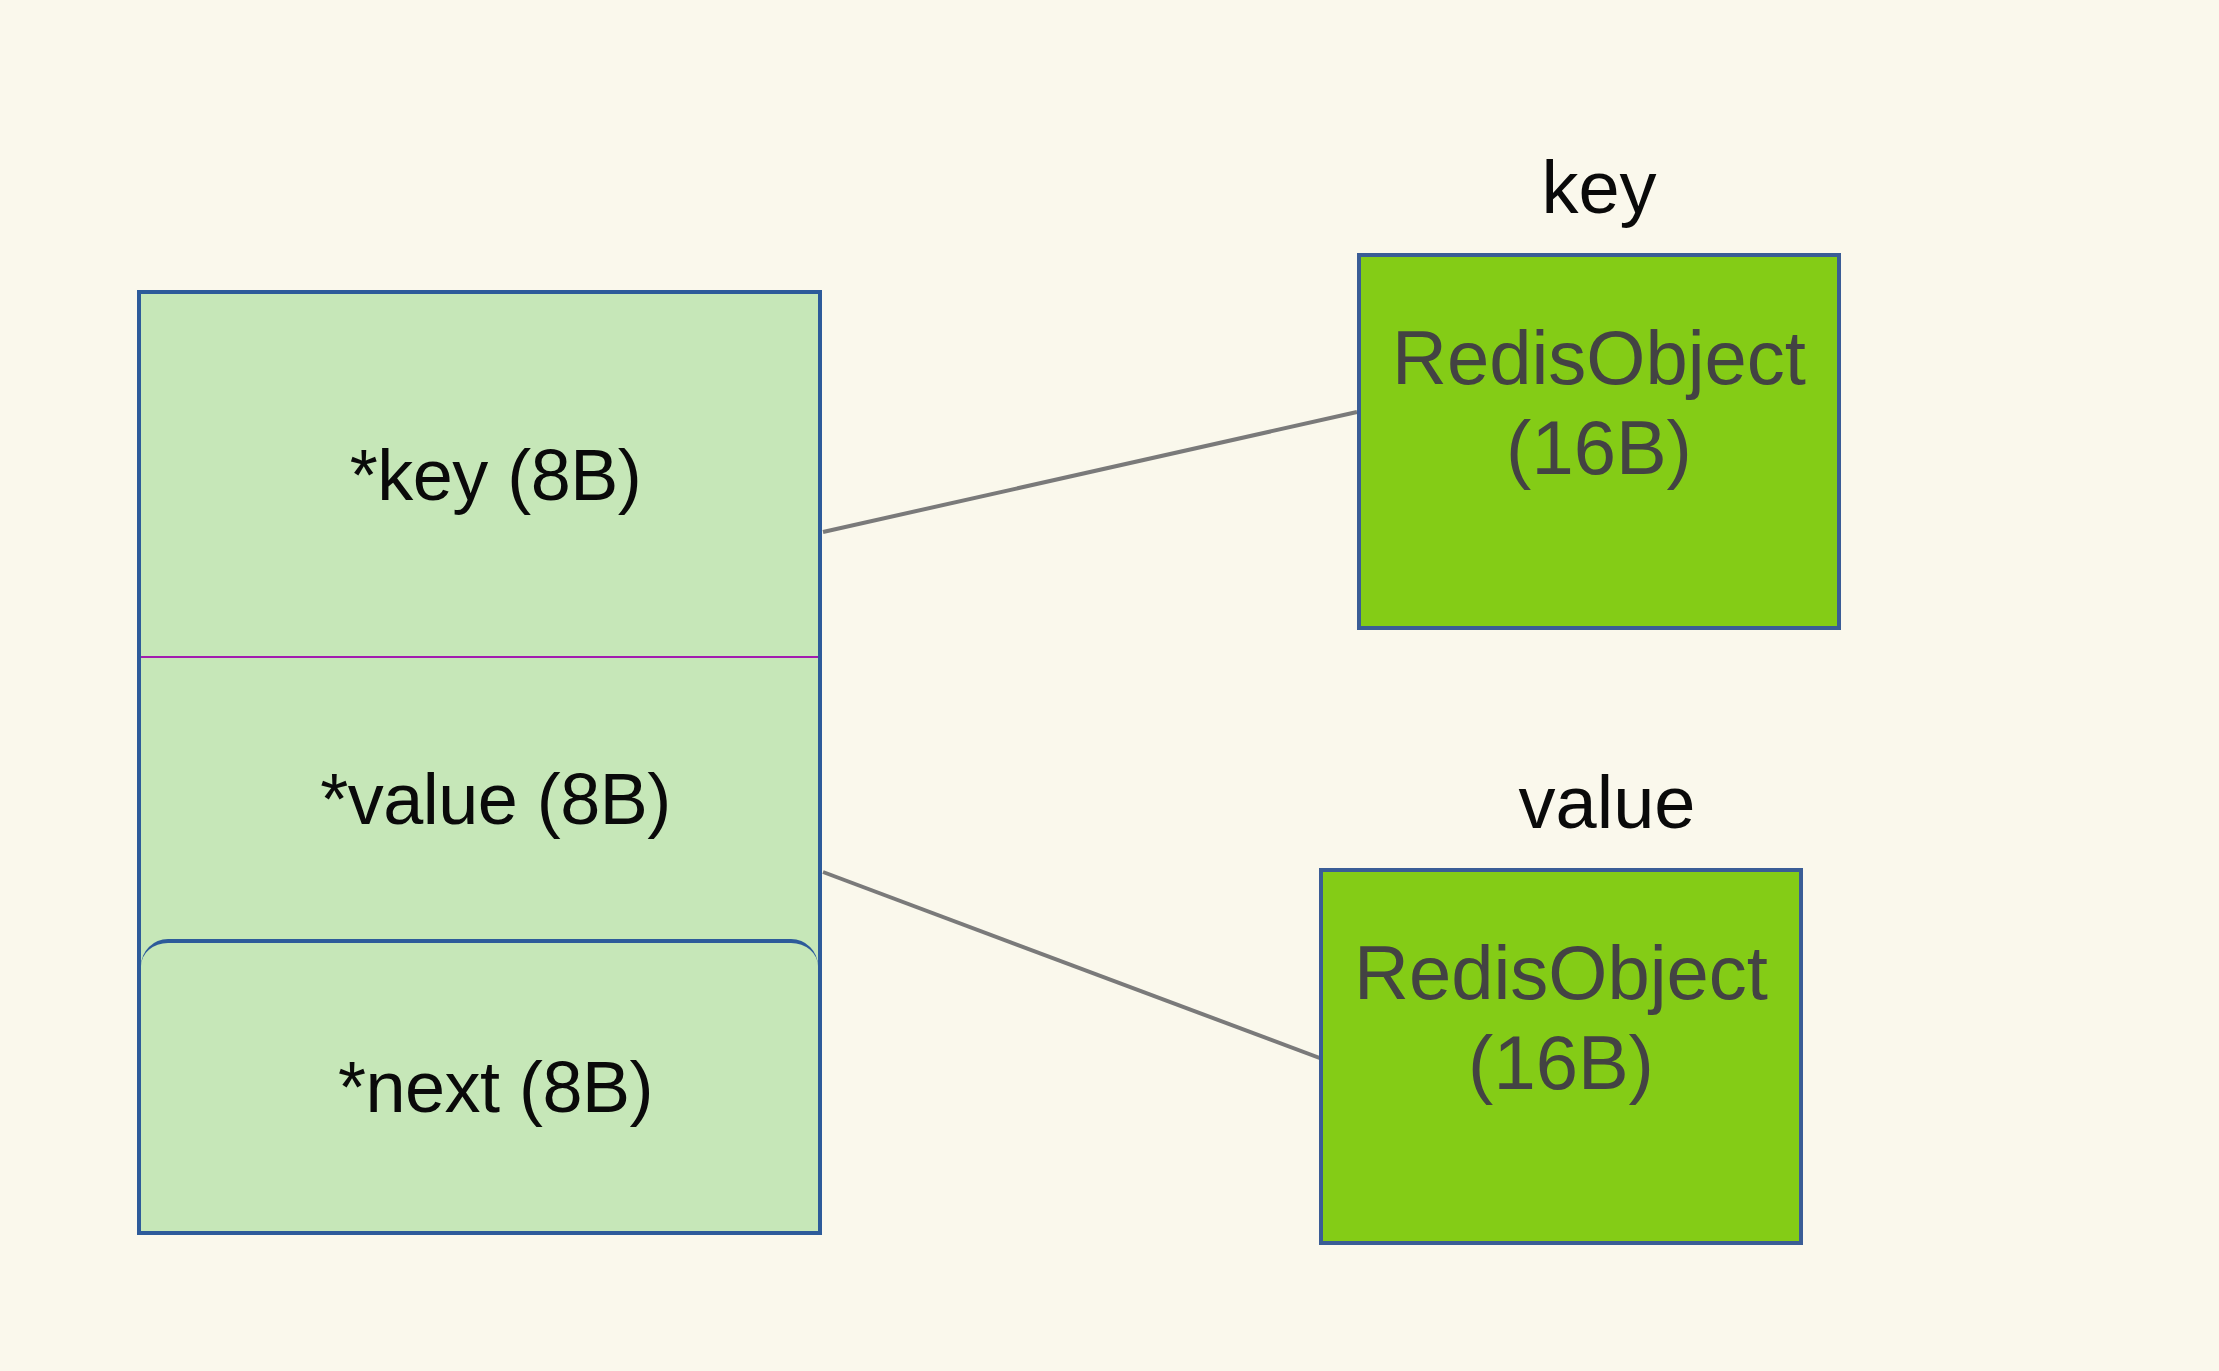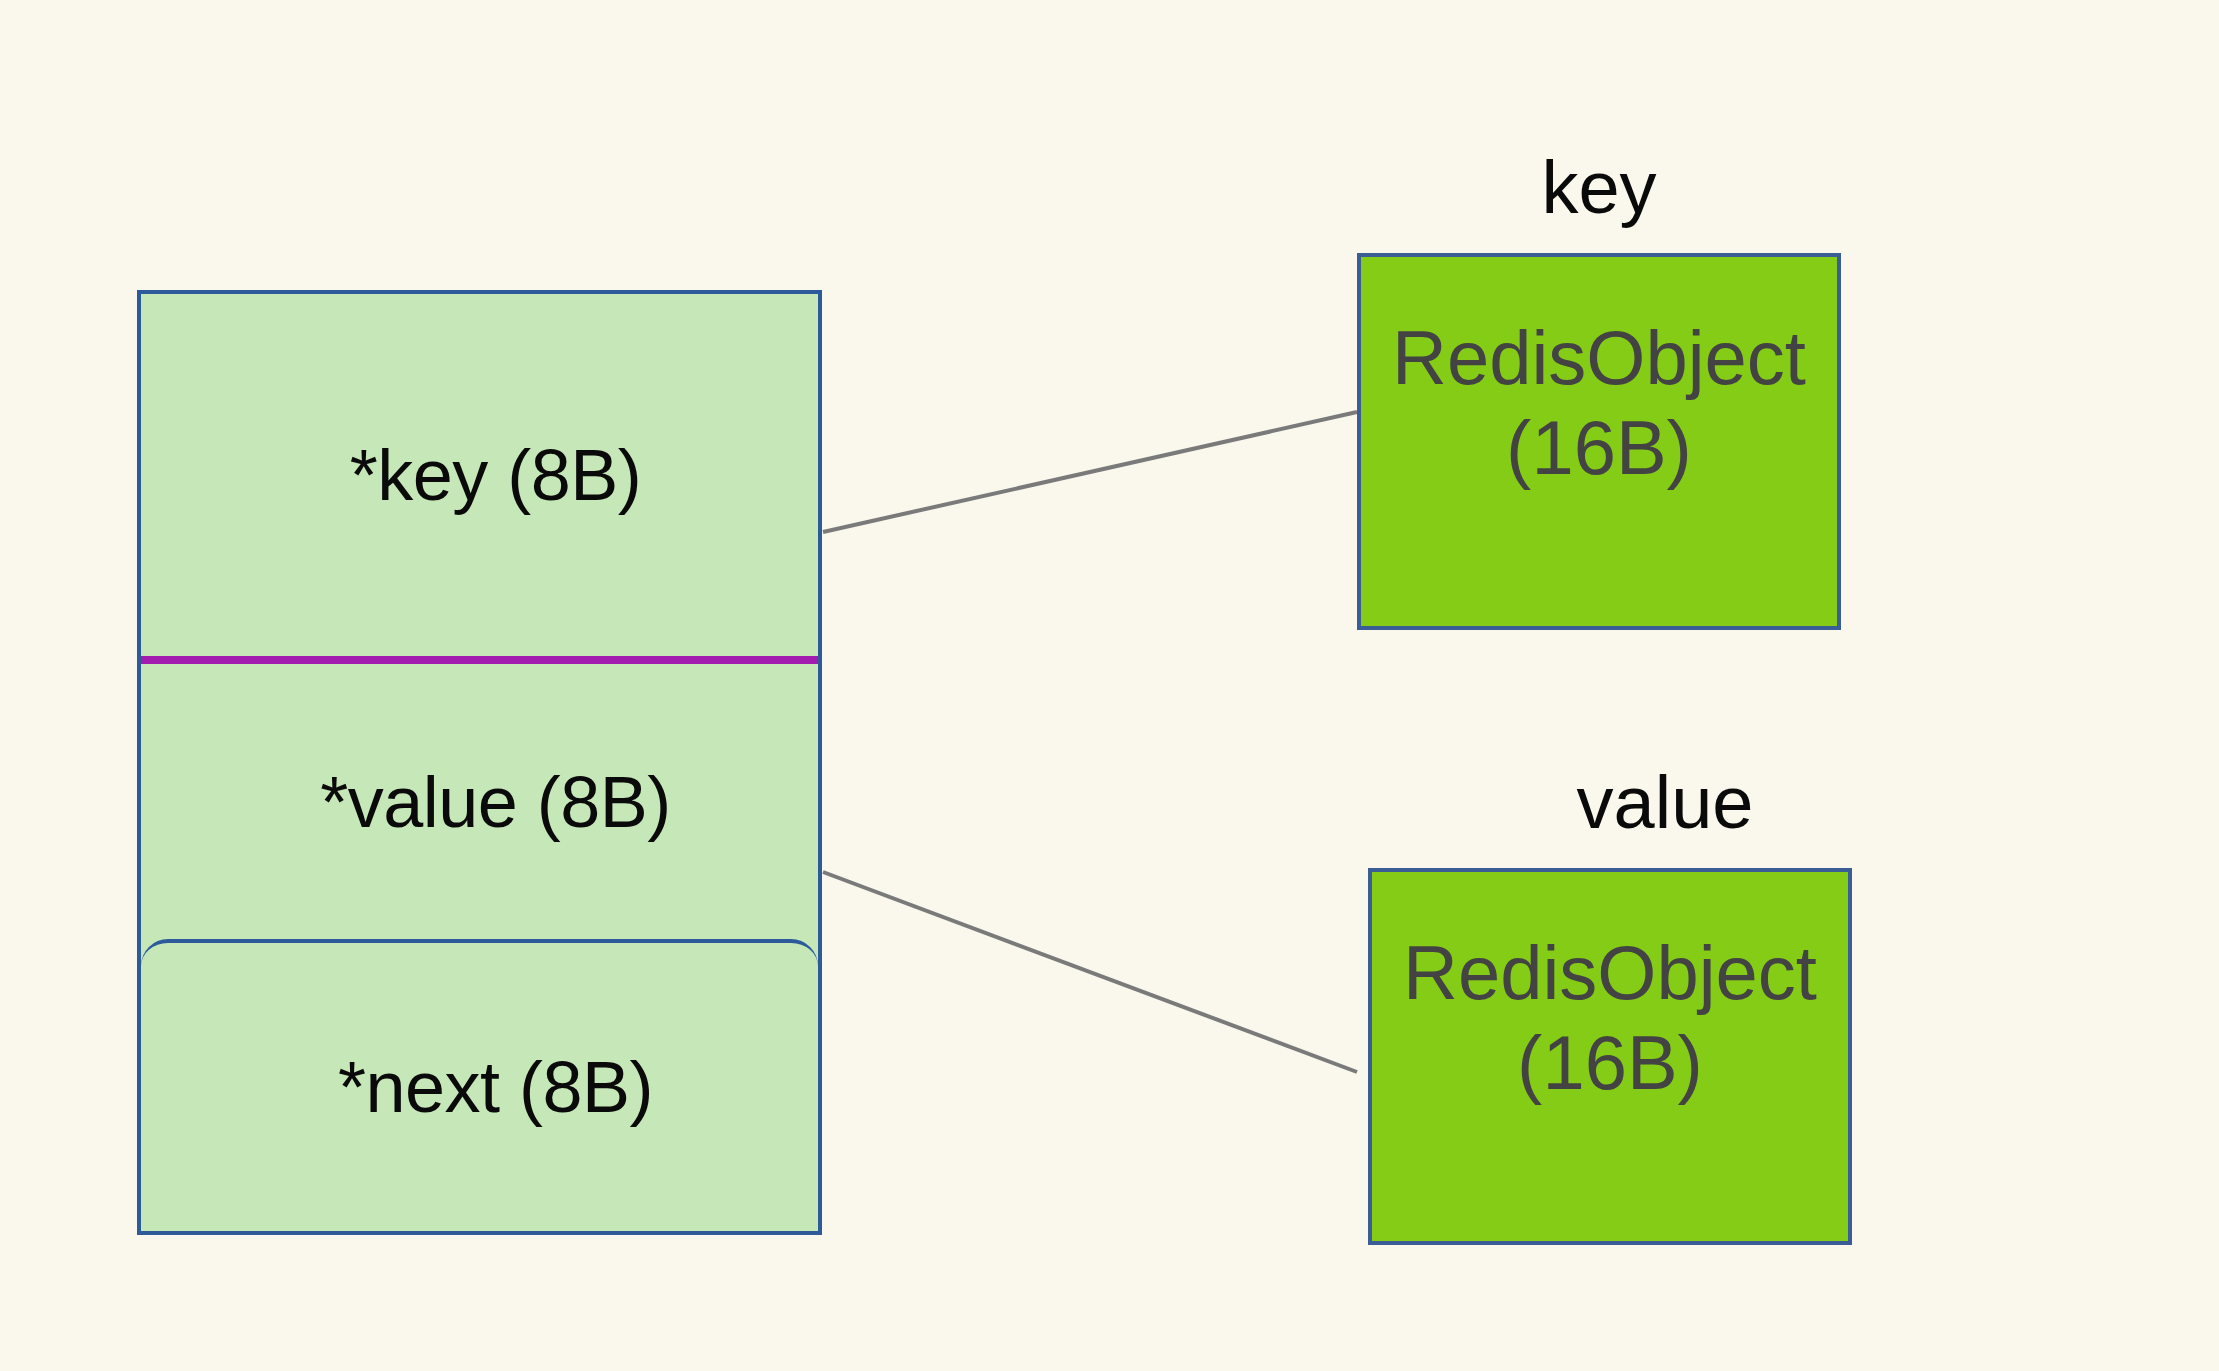--- a/index.html
+++ b/index.html
@@ -48,21 +48,21 @@
     display: flex;
     align-items: center;
     justify-content: center;
     color: #0a0a0a;
     font-size: 72px;
     line-height: 1;
     letter-spacing: -0.5px;
     padding-left: 32px;
   }
   .entry-field.f0 { height: 364px; }
-  .entry-field.f1 { height: 284px; border-top: 8px solid #a21caf; }
+  .entry-field.f1 { height: 284px; border-top: 2px solid #a21caf; }
   .entry-field.f2 { height: 293px; border-top: 4px solid #2d5b9a; border-radius: 27px; }
 
   
   .robj-group {
     position: absolute;
   }
   .robj-caption {
     position: absolute;
     left: 0;
     width: 100%;
@@ -90,21 +90,21 @@
     text-align: center;
     white-space: nowrap;
   }
 
   
   #robj-key-group   { left: 1357px; top: 120px;  width: 484px; height: 480px; margin-top: 31px; }
   #robj-key-caption { top: 0px; }
   #robj-key-box     { left: 0px; top: 102px; width: 484px; height: 377px; padding-top: 56px; }
 
   
-  #robj-value-group   { left: 1368px; top: 766px; width: 576px; height: 480px; padding-left: 18px; }
+  #robj-value-group   { left: 1319px; top: 766px; width: 576px; height: 480px; }
   #robj-value-caption { top: 0px; }
   #robj-value-box     { left: 0px; top: 102px; width: 484px; height: 377px; padding-top: 56px; }
 </style>
 </head>
 <body>
 
 <div id="stage">
 
   <svg id="connectors" viewBox="0 0 2219 1371" width="2219" height="1371">
     <line x1="823" y1="532" x2="1357" y2="412" stroke="#7a7a7a" stroke-width="4"></line>

